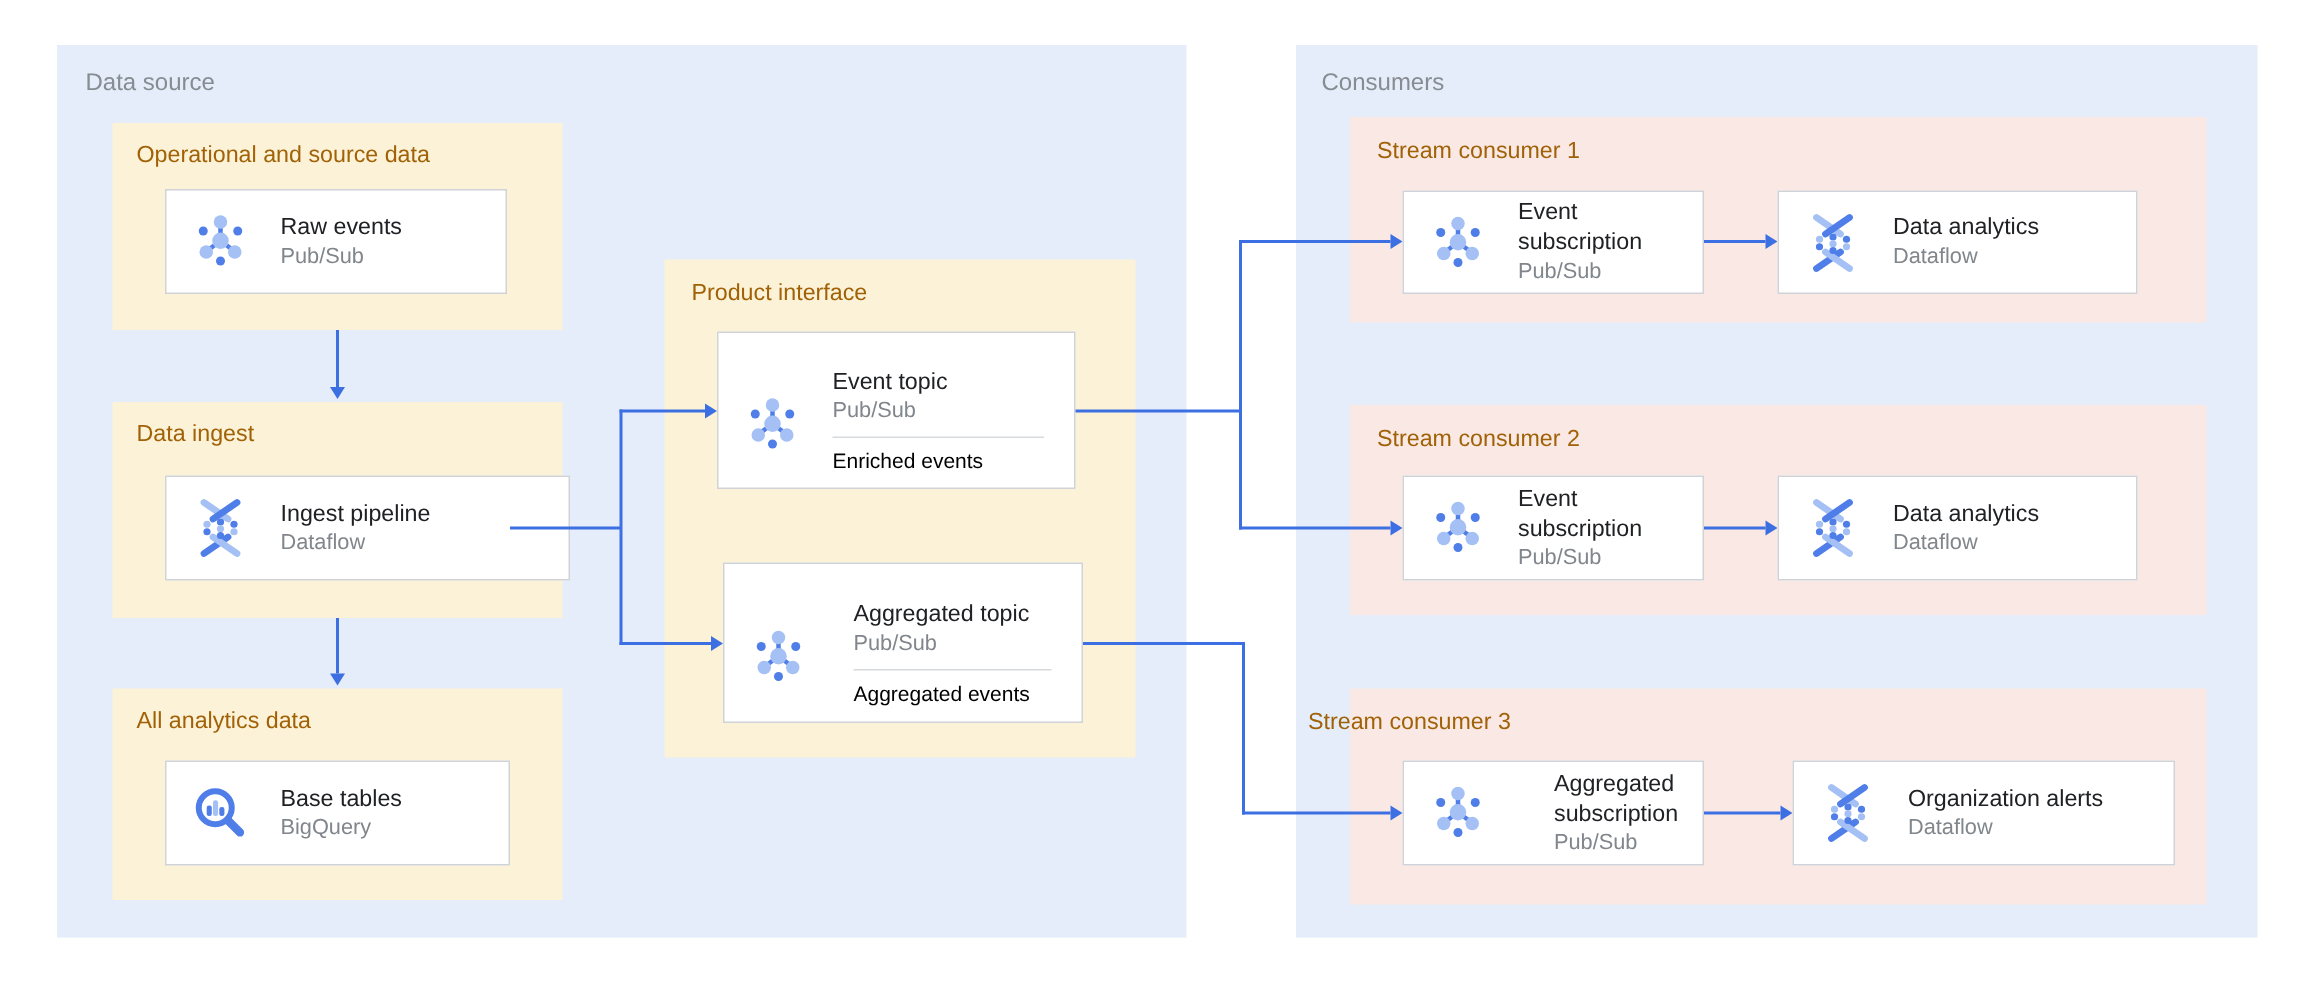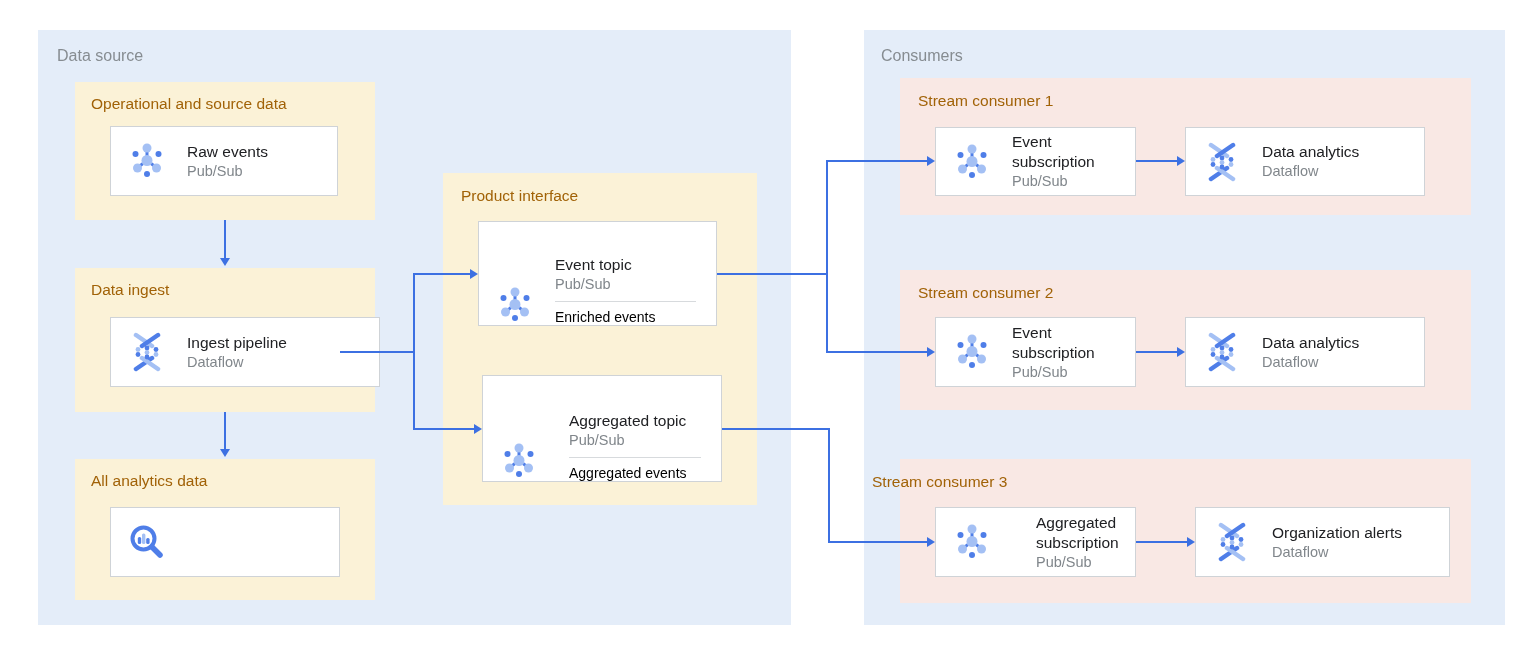--- a/index.html
+++ b/index.html
@@ -10,21 +10,21 @@
   .abs{position:absolute;box-sizing:border-box;}
   .panel{background:#e4edf9;}
   .groupbox-yellow{background:#fbf2d7;}
   .groupbox-pink{background:#f9e8e4;}
   .panel-label{font-size:16px;color:#868c91;white-space:nowrap;}
   .group-label{font-size:15.5px;color:#a16207;white-space:nowrap;}
   .card{
     background:#ffffff;border:1px solid #cfd3d7;display:flex;align-items:center;
     padding-left:16px;padding-right:8px;
   }
-  .card.tall{align-items:flex-end;padding-top:13px;}
+  .card.tall{align-items:center;padding-top:13px;}
   .card.tall .icon{margin-top:5px;}
   .icon{width:40px;height:40px;flex:none;}
   .ctext{margin-left:20px;flex:1;min-width:0;padding-right:4px;}
   .ctitle{font-size:15.5px;line-height:20px;color:#202124;}
   .csub{font-size:14.5px;line-height:19px;color:#80868b;}
   .divider{border-top:1px solid #d7dadd;margin:7px 8px 7px 0;height:0;}
   .caption{font-size:14px;color:#000000;white-space:nowrap;}
   .hline{background:#3c70e2;height:2px;}
   .vline{background:#3c70e2;width:2px;}
   .ah-r{width:0;height:0;border-top:5px solid transparent;border-bottom:5px solid transparent;border-left:8px solid #3c70e2;}
@@ -104,20 +104,24 @@
 
   <div class="abs vline" style="left:224px;top:412px;height:37px;"></div>
   <div class="abs ah-d" style="left:220px;top:449px;"></div>
 
   <div class="abs groupbox-yellow" style="left:75px;top:459px;width:300px;height:141px;"></div>
   <div class="abs group-label" style="left:91px;top:472px;">All analytics data</div>
   <div class="abs card" style="left:110px;top:507px;width:230px;height:70px;">
     <svg class="icon">
         <use href="#sym-bigquery"></use>
       </svg>
+    <div class="ctext">
+      <div class="ctitle">Base tables</div>
+      <div class="csub">BigQuery</div>
+    </div>
   </div>
 
   <div class="abs groupbox-yellow" style="left:443px;top:173px;width:314px;height:332px;"></div>
   <div class="abs group-label" style="left:461px;top:187px;">Product interface</div>
 
   <div class="abs card tall" style="left:478px;top:221px;width:239px;height:105px;">
     <svg class="icon">
         <use href="#sym-pubsub"></use>
       </svg>
     <div class="ctext">

